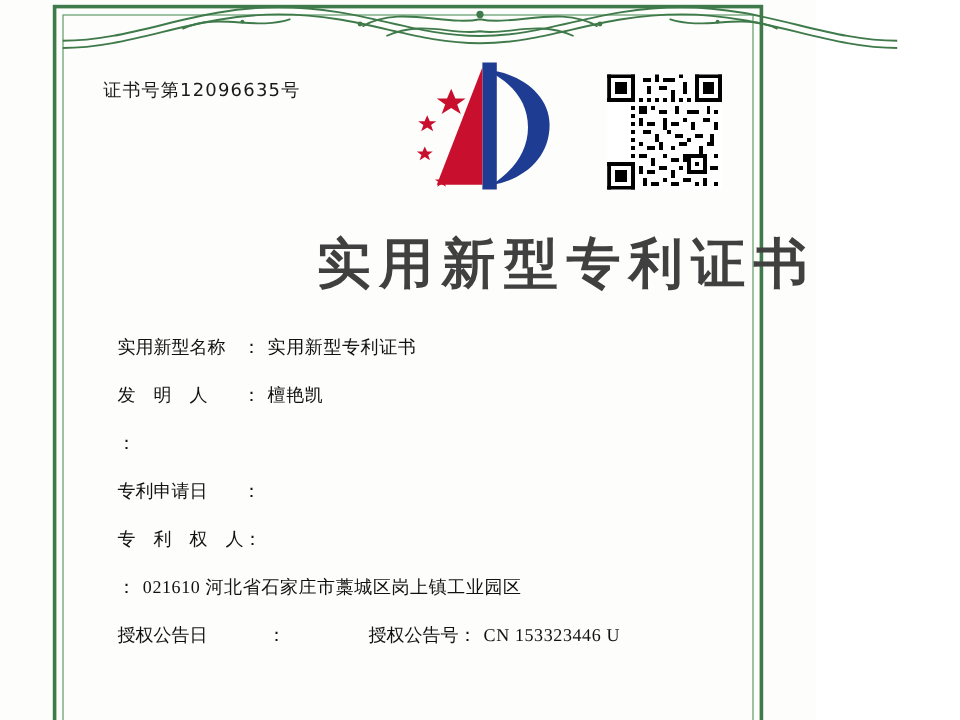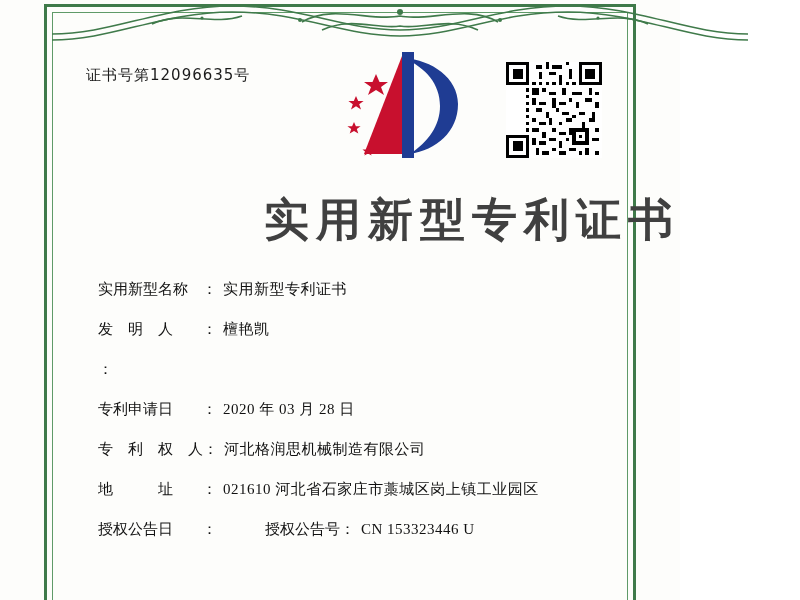--- a/index.html
+++ b/index.html
@@ -123,20 +123,21 @@
   .field-sep {
     flex: 0 0 auto;
     padding-right: 6px;
   }
   .field-value {
     flex: 0 0 auto;
     letter-spacing: 0.5px;
   }
   .field-row.split {
     margin-bottom: 0;
+    gap: 21px;
   }
   .field-extra {
     margin-left: 42px;
     display: flex;
     align-items: baseline;
   }
   .field-extra .field-label {
     min-width: 0;
     text-align: right;
   }
@@ -309,31 +310,28 @@
       <span class="field-value">檀艳凯</span>
     </div>
 
     <div class="field-row">
       <span class="field-sep">：</span>
     </div>
 
     <div class="field-row">
       <span class="field-label">专利申请日</span>
       <span class="field-sep">：</span>
-      <span class="field-value">2020 年 03 月 28 日</span>
     </div>
 
     <div class="field-row">
       <span class="field-label">专　利　权　人</span>
       <span class="field-sep">：</span>
-      <span class="field-value">河北格润思机械制造有限公司</span>
-    </div>
-
-    <div class="field-row">
-      <span class="field-label">地　　　址</span>
+    </div>
+
+    <div class="field-row">
       <span class="field-sep">：</span>
       <span class="field-value">021610 河北省石家庄市藁城区岗上镇工业园区</span>
     </div>
 
     <div class="field-row split">
       <span class="field-label">授权公告日</span>
       <span class="field-sep">：</span>
       <span class="field-extra">
         <span class="field-label">授权公告号</span>
         <span class="field-sep">：</span>

